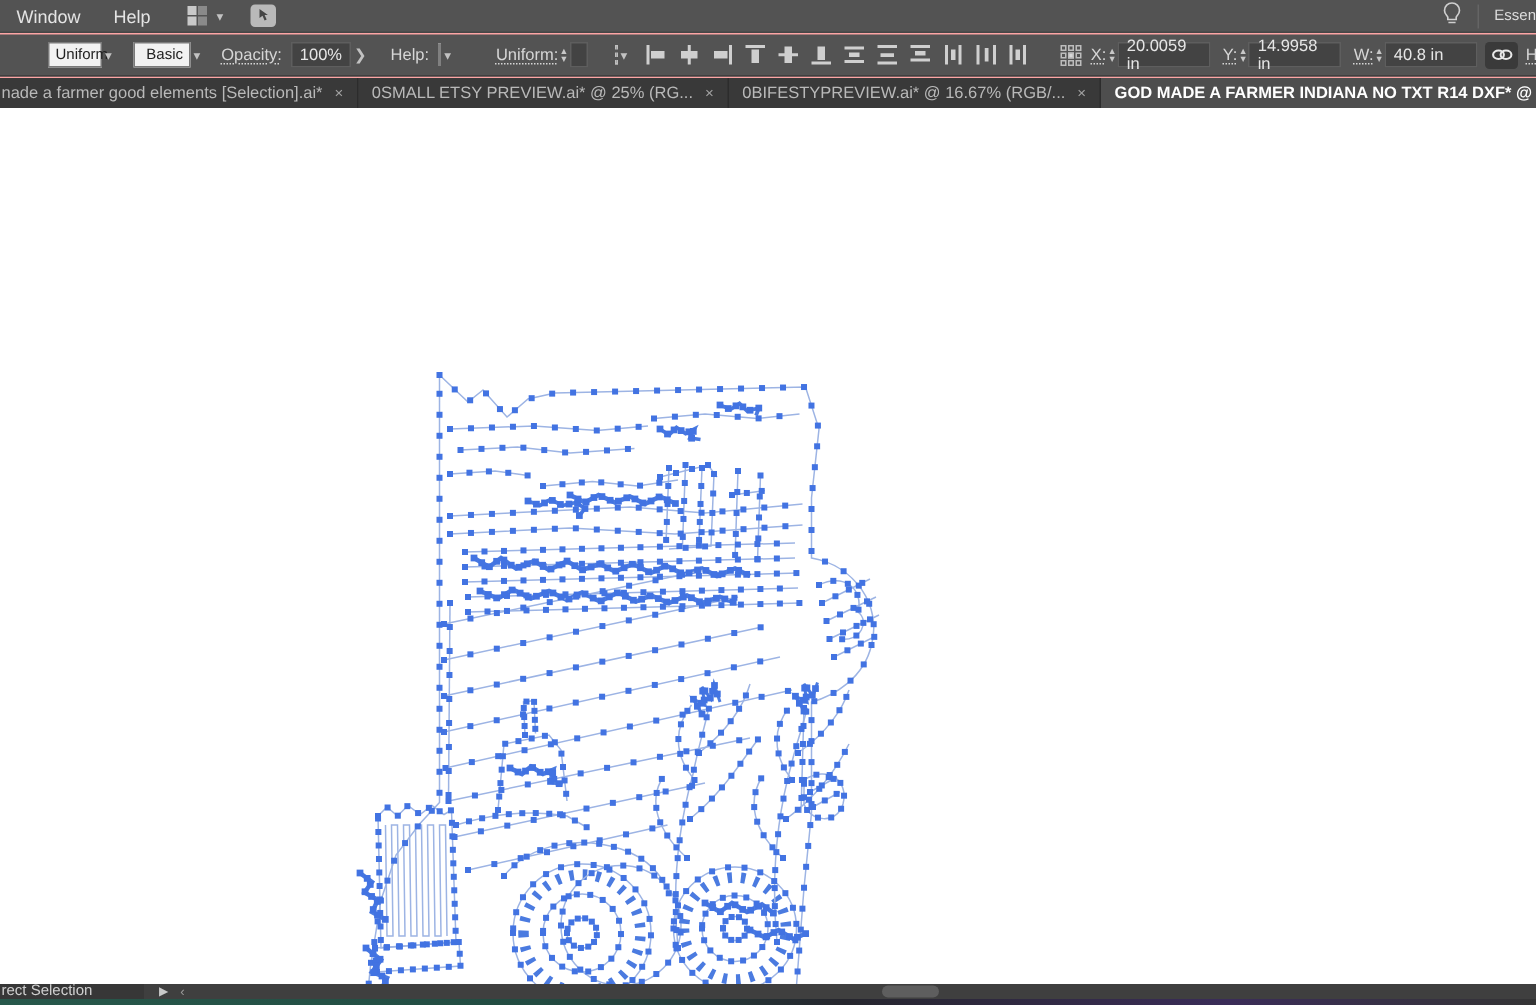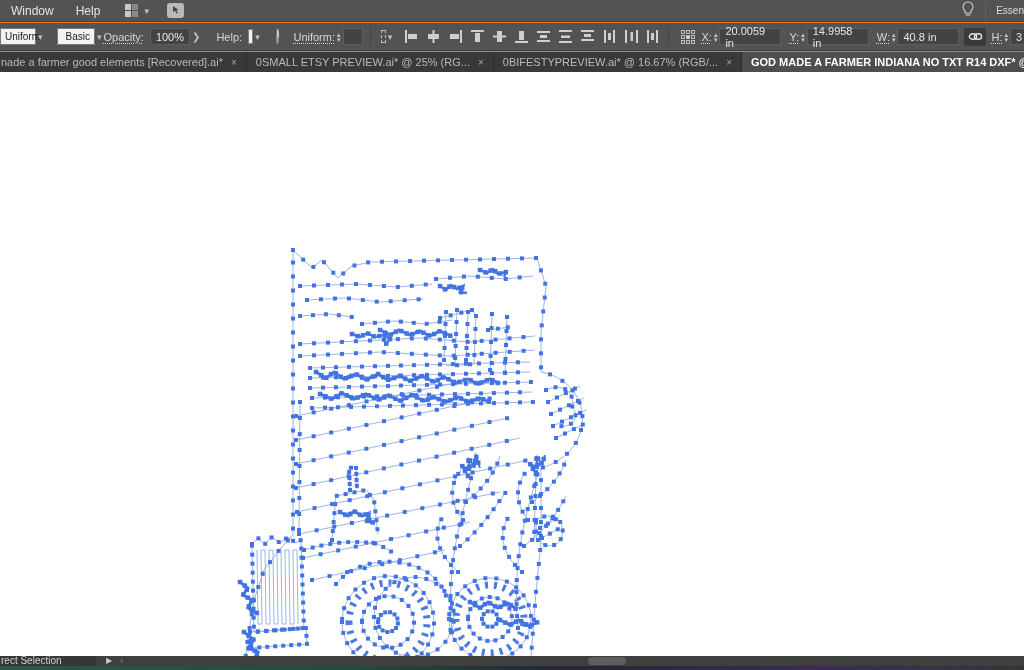--- a/index.html
+++ b/index.html
@@ -1,18 +1,18 @@
 <!DOCTYPE html>
 <html><head>
 <meta charset="utf-8">
 <style>
   * { margin:0; padding:0; box-sizing:border-box; }
   html,body { width:1024px; height:670px; overflow:hidden;
     font-family:"Liberation Sans", sans-serif; background:#fff; }
-  .app { position:relative; width:1024px; height:670px; background:#f97316; }
+  .app { position:relative; width:1024px; height:670px; background:#fca5a5; }
 
   
   .menu-bar { position:absolute; left:0; top:0; width:1024px; height:22px;
     background:#535353; display:flex; align-items:center; color:#e4e4e4;
     font-size:12px; border-bottom:1px solid #464646; }
   .menu-item { padding:0 11px; line-height:22px; cursor:default; }
   .mb-icons { display:flex; align-items:center; margin-left:14px; gap:4px; }
   .ws-grid { display:grid; grid-template-columns:6px 6px; grid-template-rows:6px 6px;
     gap:1px; }
   .ws-grid i { background:#c9c9c9; }
@@ -23,21 +23,21 @@
   .share-box svg { position:absolute; left:3px; top:2px; }
   .mb-right { margin-left:auto; display:flex; align-items:center; gap:10px; padding-right:0; }
   .vdiv { width:1px; height:16px; background:#656565; }
   .essen { color:#dddddd; font-size:10px; white-space:nowrap; }
 
   
   .control-bar { position:absolute; left:0; top:23px; width:1060px; height:28px;
     background:#535353; display:flex; align-items:center; color:#d8d8d8;
     font-size:11px; border-bottom:1px solid #3f3f3f; }
   .whitebox { background:#f2f2f2; color:#222; height:17px; display:flex;
-    align-items:center; padding:0 4px; border:1px solid #7a7a7a; }
+    align-items:center; padding:0 4px; border:1px solid #7a7a7a;margin-left:32px; }
   .uniform-box { width:36px; font-size:10px; }
   .stroke-box { width:70px; margin-left:12px; gap:4px; }
   .stroke-line { flex:1; height:2px; background:#111; }
   .stroke-name { font-size:10px; color:#222; }
   .lbl { color:#d6d6d6; text-decoration:underline dotted 1px; text-underline-offset:2px; }
   .darkin { background:#434343; border:1px solid #5e5e5e; color:#e6e6e6;
     height:17px; font-size:11px; display:flex; align-items:center; padding:0 5px; }
   .stepper { display:flex; flex-direction:column; line-height:5px; font-size:7px;
     color:#c8c8c8; margin:0 2px; }
   .sep { width:1px; height:20px; background:#454545; margin:0 7px; }
@@ -119,21 +119,21 @@
   </div>
 
   <div class="control-bar">
     <span class="whitebox uniform-box">Uniform</span>
     <span class="chev">▾</span>
     <span class="whitebox stroke-box">
       <span class="stroke-line"></span>
       <span class="stroke-name">Basic</span>
     </span>
     <span class="chev">▾</span>
-    <span class="lbl" style="">Opacity:</span>
+    <span class="lbl" style="margin-left:12px">Opacity:</span>
     <span class="darkin" style="width:44px;margin-left:6px">100%</span>
     <span class="chev" style="font-size:10px">❯</span>
     <span class="lbl" style="margin-left:14px;text-decoration:none">Help:</span>
     <span class="swatch" style="margin-left:6px"></span>
     <span class="chev">▾</span>
     <span class="recolor"></span>
     <span class="lbl" style="margin-left:14px">Uniform:</span>
     <span class="stepper">
         <span>▴</span>
         <span>▾</span>
@@ -239,21 +239,21 @@
       <span class="stepper">
           <span>▴</span>
           <span>▾</span>
         </span>
       <span class="darkin" style="width:50px">3</span>
     </span>
   </div>
 
   <div class="tab-bar" id="tab-bar">
       <div class="tab first">
-        <span>nade a farmer good elements [Recovered].ai*</span>
+        <span>nade a farmer good elements [Selection].ai*</span>
         <span class="close">×</span>
       </div>
       <div class="tab">
         <span>0SMALL ETSY PREVIEW.ai* @ 25% (RG...</span>
         <span class="close">×</span>
       </div>
       <div class="tab">
         <span>0BIFESTYPREVIEW.ai* @ 16.67% (RGB/...</span>
         <span class="close">×</span>
       </div>

